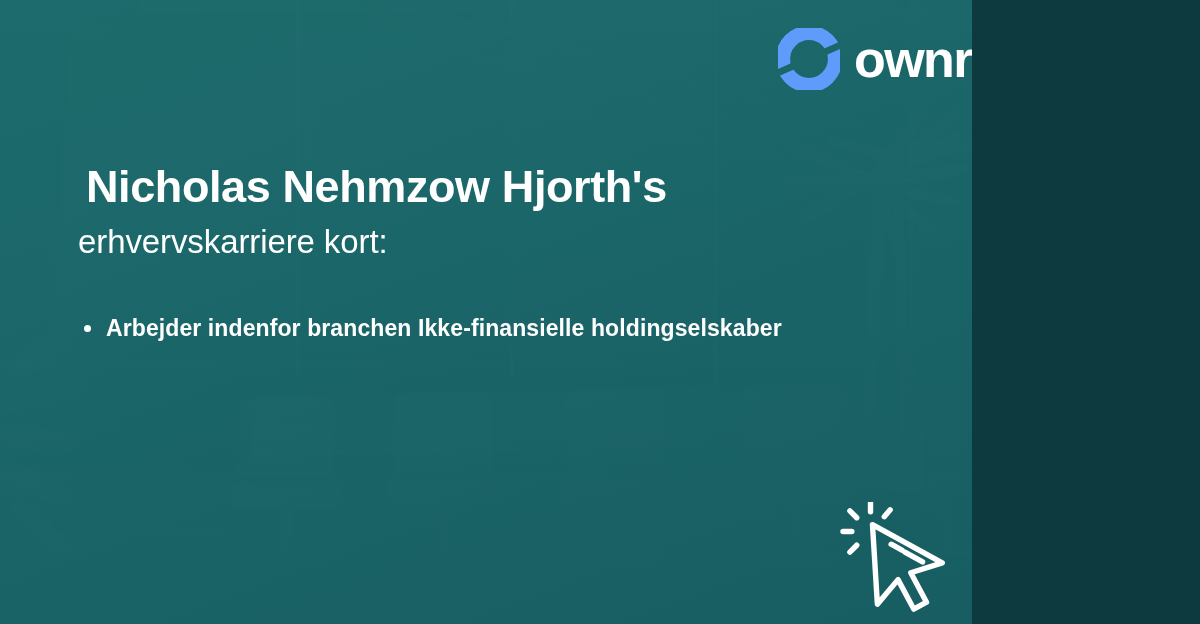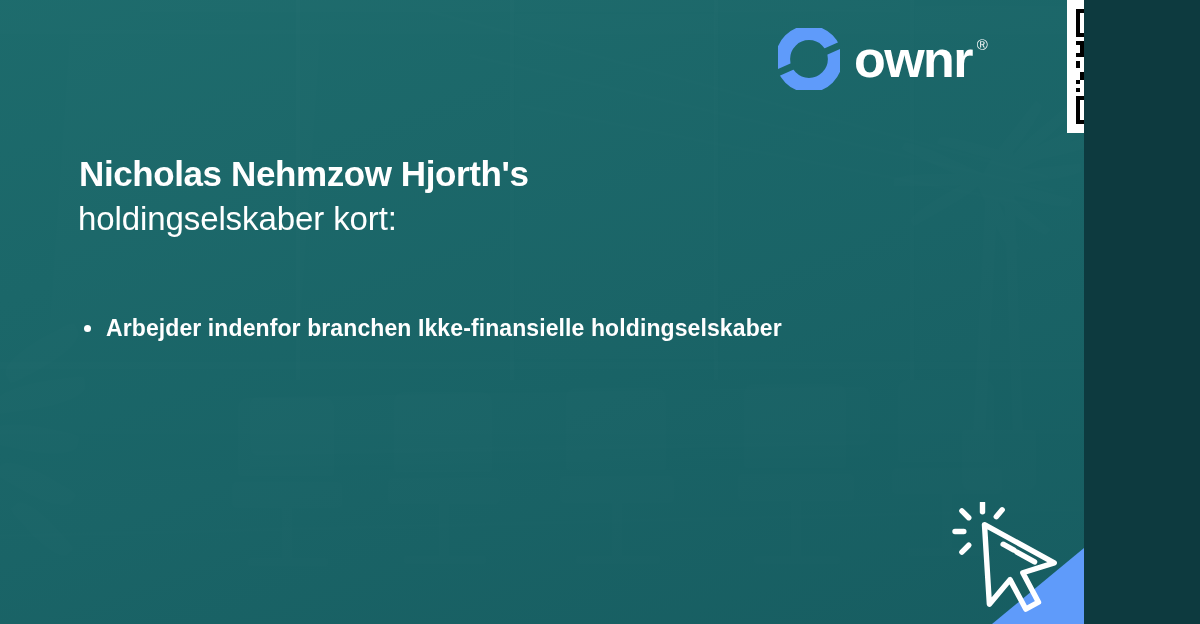--- a/index.html
+++ b/index.html
@@ -5,21 +5,21 @@
 <style>
   html, body {
     margin: 0;
     padding: 0;
     background: #0d3a3f;
   }
   * { box-sizing: border-box; }
 
   .card {
     position: relative;
-    width: 1084px;
+    width: 972px;
     height: 624px;
     overflow: hidden;
     background: #1d6b6c;
     font-family: "Liberation Sans", "DejaVu Sans", sans-serif;
     color: #ffffff;
     -webkit-font-smoothing: antialiased;
   }
 
   
   .photo {
@@ -135,25 +135,25 @@
     border-radius: 4px;
     letter-spacing: .1px;
   }
 
   .headline {
     position: absolute;
     left: 78px; top: 152px;
     width: 940px;
   }
   .headline .name {
-    font-size: 35px;
+    font-size: 45px;
     font-weight: 700;
     line-height: 1.18;
     letter-spacing: -.4px;
-    margin: 1px;
+    margin: 8px;
   }
   .headline .sub {
     font-size: 33px;
     font-weight: 400;
     line-height: 1.3;
     letter-spacing: -.1px;
     margin: 4px 0 0 0;
   }
 
   .bullets {
@@ -485,21 +485,21 @@
       </g>
     </svg>
     <span class="logo-word">
       <span>ownr</span><span class="reg">®</span>
     </span>
   </div>
 
 
   <div class="headline">
     <h1 class="name">Nicholas Nehmzow Hjorth's</h1>
-    <p class="sub">holdingselskaber kort:</p>
+    <p class="sub">erhvervskarriere kort:</p>
   </div>
 
   <ul class="bullets">
     <li>Arbejder indenfor branchen Ikke-finansielle holdingselskaber</li>
   </ul>
 
   <svg class="corner" viewBox="0 0 1200 624">
     <polygon points="1200,452 1200,624 992,624"></polygon>
   </svg>
 

